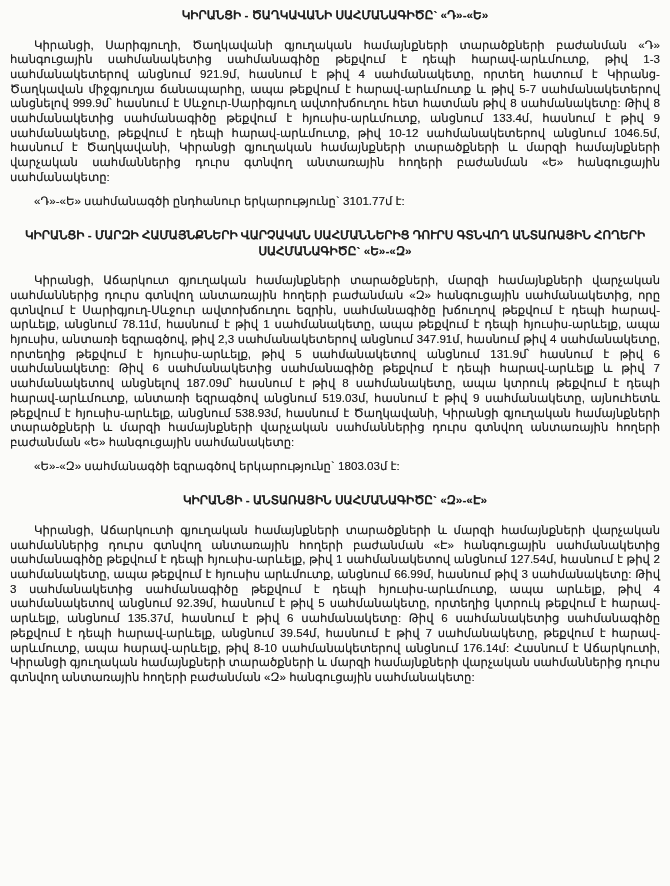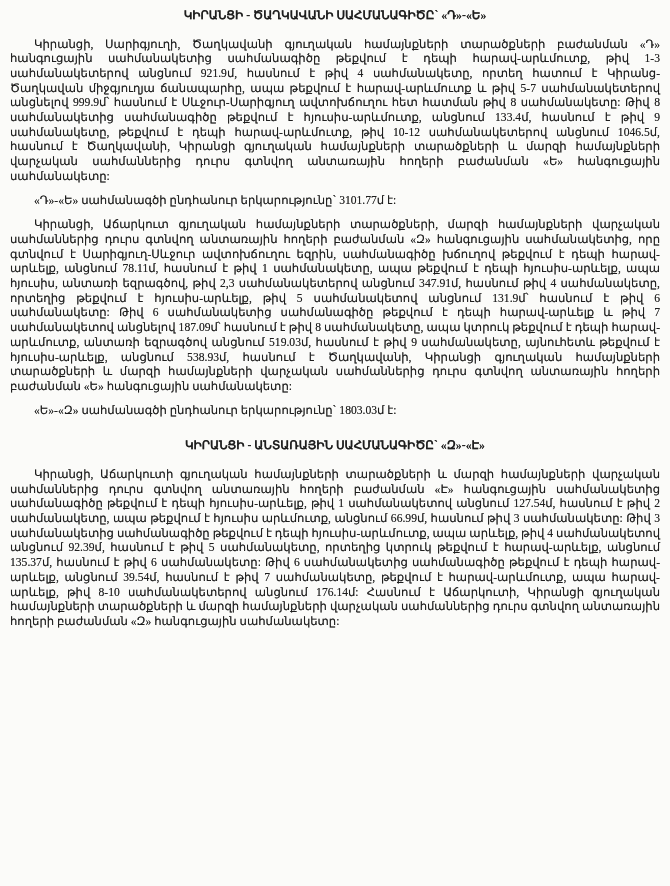--- a/index.html
+++ b/index.html
@@ -7,21 +7,21 @@
     padding: 0;
     background: #e9e9e7;
   }
   .page {
     position: relative;
     width: 670px;
     height: 886px;
     margin: 0 auto;
     background: #fbfbf9;
     color: #1e1e1e;
-    font-family: Liberation Serif, serif;
+    font-family: Liberation Sans, sans-serif;
     font-size: 11.6px;
     line-height: 14.7px;
     box-sizing: border-box;
     padding: 8px 10px 6px 10px;
     overflow: hidden;
     text-shadow: 0 0 0.5px rgba(30,30,30,0.55); 
   }
   .doc-heading {
     font-size: 11.8px;
     font-weight: bold;
@@ -48,22 +48,23 @@
 
 <div class="page">
 
   <section>
     <h1 class="doc-heading">ԿԻՐԱՆՑԻ - ԾԱՂԿԱՎԱՆԻ ՍԱՀՄԱՆԱԳԻԾԸ` «Դ»-«Ե»</h1>
     <p class="body-para">Կիրանցի, Սարիգյուղի, Ծաղկավանի գյուղական համայնքների տարածքների բաժանման «Դ» հանգուցային սահմանակետից սահմանագիծը թեքվում է դեպի հարավ-արևմուտք, թիվ 1-3 սահմանակետերով անցնում 921.9մ, հասնում է թիվ 4 սահմանակետը, որտեղ հատում է Կիրանց-Ծաղկավան միջգյուղյա ճանապարհը, ապա թեքվում է հարավ-արևմուտք և թիվ 5-7 սահմանակետերով անցնելով 999.9մ՝ հասնում է Սևջուր-Սարիգյուղ ավտոխճուղու հետ հատման թիվ 8 սահմանակետը: Թիվ 8 սահմանակետից սահմանագիծը թեքվում է հյուսիս-արևմուտք, անցնում 133.4մ, հասնում է թիվ 9 սահմանակետը, թեքվում է դեպի հարավ-արևմուտք, թիվ 10-12 սահմանակետերով անցնում 1046.5մ, հասնում է Ծաղկավանի, Կիրանցի գյուղական համայնքների տարածքների և մարզի համայնքների վարչական սահմաններից դուրս գտնվող անտառային հողերի բաժանման «Ե» հանգուցային սահմանակետը:</p>
     <p class="summary-line">«Դ»-«Ե» սահմանագծի ընդհանուր երկարությունը` 3101.77մ է:</p>
   </section>
 
   <section>
+    <h1 class="doc-heading spaced">ԿԻՐԱՆՑԻ - ՄԱՐԶԻ ՀԱՄԱՅՆՔՆԵՐԻ ՎԱՐՉԱԿԱՆ ՍԱՀՄԱՆՆԵՐԻՑ ԴՈՒՐՍ ԳՏՆՎՈՂ ԱՆՏԱՌԱՅԻՆ ՀՈՂԵՐԻ ՍԱՀՄԱՆԱԳԻԾԸ` «Ե»-«Զ»</h1>
     <p class="body-para">Կիրանցի, Աճարկուտ գյուղական համայնքների տարածքների, մարզի համայնքների վարչական սահմաններից դուրս գտնվող անտառային հողերի բաժանման «Զ» հանգուցային սահմանակետից, որը գտնվում է Սարիգյուղ-Սևջուր ավտոխճուղու եզրին, սահմանագիծը խճուղով թեքվում է դեպի հարավ-արևելք, անցնում 78.11մ, հասնում է թիվ 1 սահմանակետը, ապա թեքվում է դեպի հյուսիս-արևելք, ապա հյուսիս, անտառի եզրագծով, թիվ 2,3 սահմանակետերով անցնում 347.91մ, հասնում թիվ 4 սահմանակետը, որտեղից թեքվում է հյուսիս-արևելք, թիվ 5 սահմանակետով անցնում 131.9մ՝ հասնում է թիվ 6 սահմանակետը: Թիվ 6 սահմանակետից սահմանագիծը թեքվում է դեպի հարավ-արևելք և թիվ 7 սահմանակետով անցնելով 187.09մ՝ հասնում է թիվ 8 սահմանակետը, ապա կտրուկ թեքվում է դեպի հարավ-արևմուտք, անտառի եզրագծով անցնում 519.03մ, հասնում է թիվ 9 սահմանակետը, այնուհետև թեքվում է հյուսիս-արևելք, անցնում 538.93մ, հասնում է Ծաղկավանի, Կիրանցի գյուղական համայնքների տարածքների և մարզի համայնքների վարչական սահմաններից դուրս գտնվող անտառային հողերի բաժանման «Ե» հանգուցային սահմանակետը:</p>
-    <p class="summary-line">«Ե»-«Զ» սահմանագծի ընդհանուր երկարությունը` 1803.03մ է:</p>
+    <p class="summary-line">«Ե»-«Զ» սահմանագծի եզրագծով երկարությունը` 1803.03մ է:</p>
   </section>
 
   <section>
     <h1 class="doc-heading spaced">ԿԻՐԱՆՑԻ - ԱՆՏԱՌԱՅԻՆ ՍԱՀՄԱՆԱԳԻԾԸ` «Զ»-«Է»</h1>
     <p class="body-para">Կիրանցի, Աճարկուտի գյուղական համայնքների տարածքների և մարզի համայնքների վարչական սահմաններից դուրս գտնվող անտառային հողերի բաժանման «Է» հանգուցային սահմանակետից սահմանագիծը թեքվում է դեպի հյուսիս-արևելք, թիվ 1 սահմանակետով անցնում 127.54մ, հասնում է թիվ 2 սահմանակետը, ապա թեքվում է հյուսիս արևմուտք, անցնում 66.99մ, հասնում թիվ 3 սահմանակետը: Թիվ 3 սահմանակետից սահմանագիծը թեքվում է դեպի հյուսիս-արևմուտք, ապա արևելք, թիվ 4 սահմանակետով անցնում 92.39մ, հասնում է թիվ 5 սահմանակետը, որտեղից կտրուկ թեքվում է հարավ-արևելք, անցնում 135.37մ, հասնում է թիվ 6 սահմանակետը: Թիվ 6 սահմանակետից սահմանագիծը թեքվում է դեպի հարավ-արևելք, անցնում 39.54մ, հասնում է թիվ 7 սահմանակետը, թեքվում է հարավ-արևմուտք, ապա հարավ-արևելք, թիվ 8-10 սահմանակետերով անցնում 176.14մ: Հասնում է Աճարկուտի, Կիրանցի գյուղական համայնքների տարածքների և մարզի համայնքների վարչական սահմաններից դուրս գտնվող անտառային հողերի բաժանման «Զ» հանգուցային սահմանակետը:</p>
   </section>
 
 </div>
 
 </body></html>

